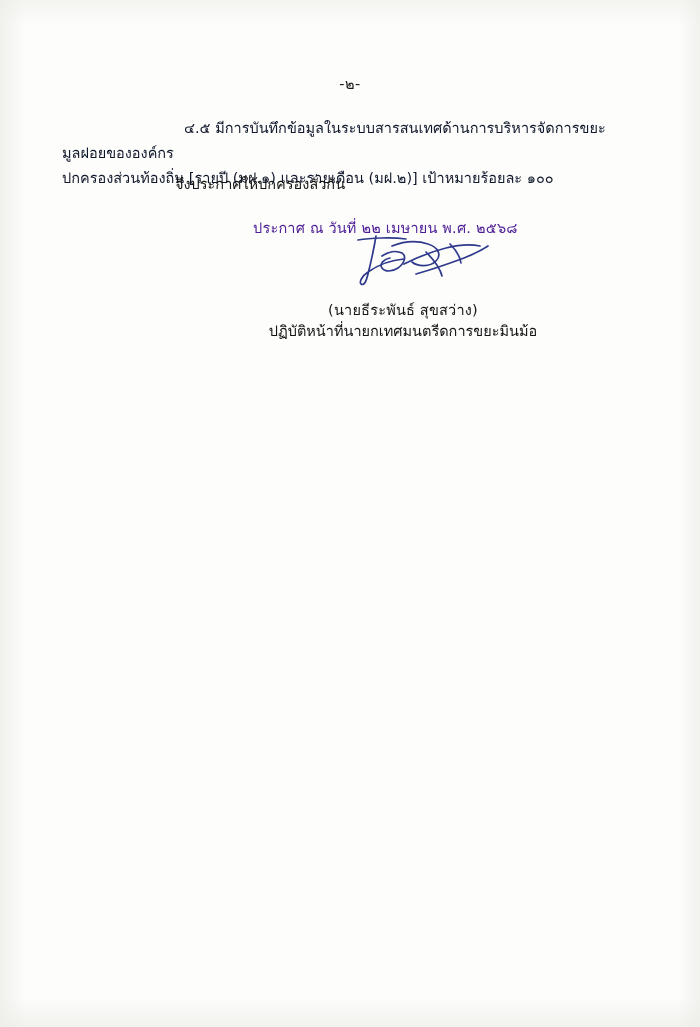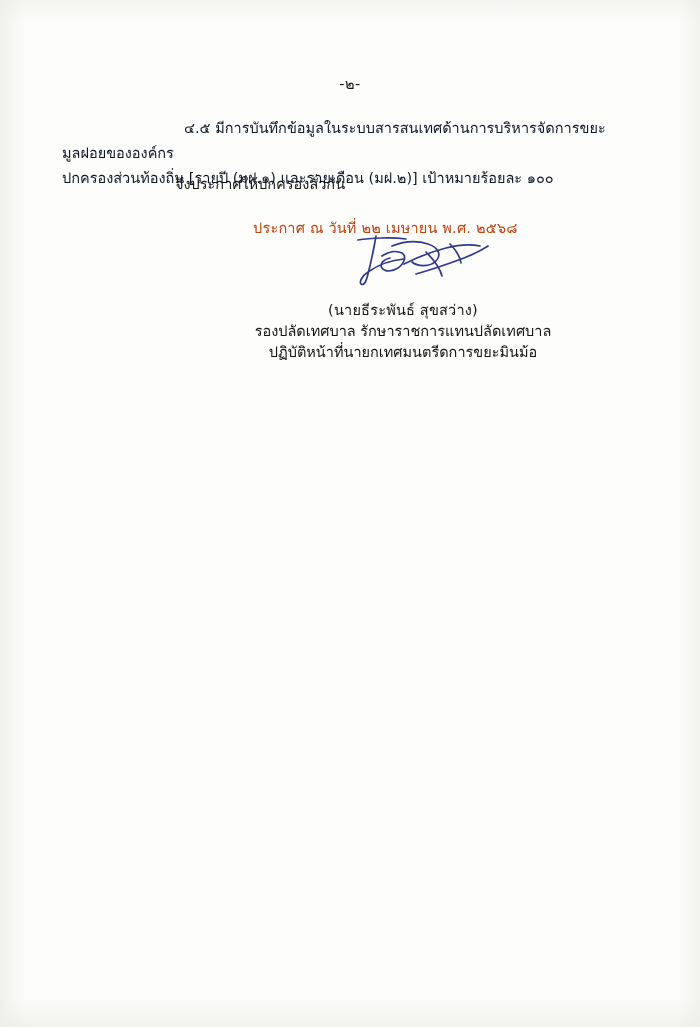--- a/index.html
+++ b/index.html
@@ -69,21 +69,21 @@
     left: 175px;
     top: 172px;
     font-size: 14.5px;
     color: #141414;
   }
   .date-line {
     position: absolute;
     left: 253px;
     top: 216px;
     font-size: 14.5px;
-    color: #c2410c;
+    color: #4c1d95;
     letter-spacing: 0.2px;
   }
   .signature-wrap {
     position: absolute;
     left: 330px;
     top: 228px;
     width: 190px;
     height: 80px;
   }
   .signature-wrap svg {
@@ -131,18 +131,17 @@
           <path d="M74 36 C 86 30, 100 24, 116 20 C 128 17, 140 16, 150 18"></path>
           <path d="M96 24 C 104 32, 110 40, 112 48"></path>
           <path d="M86 46 C 100 42, 118 36, 134 30 C 144 26, 152 22, 158 18"></path>
           <path d="M120 16 C 126 22, 130 28, 131 35"></path>
         </g>
       </svg>
     </div>
 
     <div class="signer-block">
       <div class="sig-name">(นายธีระพันธ์  สุขสว่าง)</div>
-      <div>รองปลัดเทศบาล รักษาราชการแทนปลัดเทศบาล</div>
       <div>ปฏิบัติหน้าที่นายกเทศมนตรีดการขยะมินม้อ</div>
     </div>
 
   </div>
 </div>
 
 </body></html>

